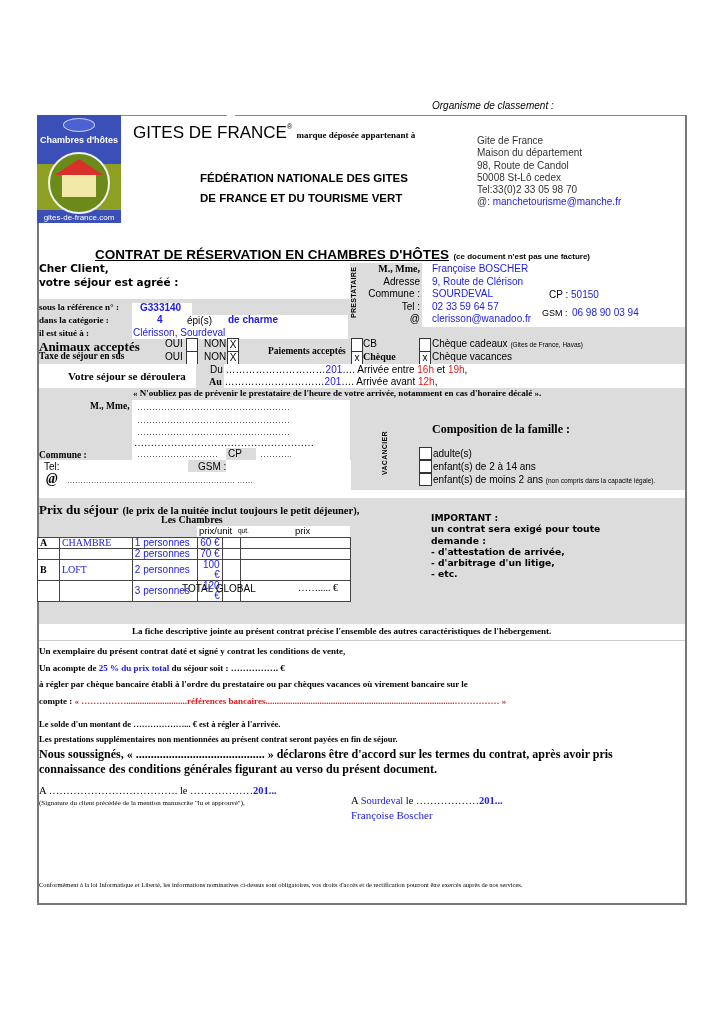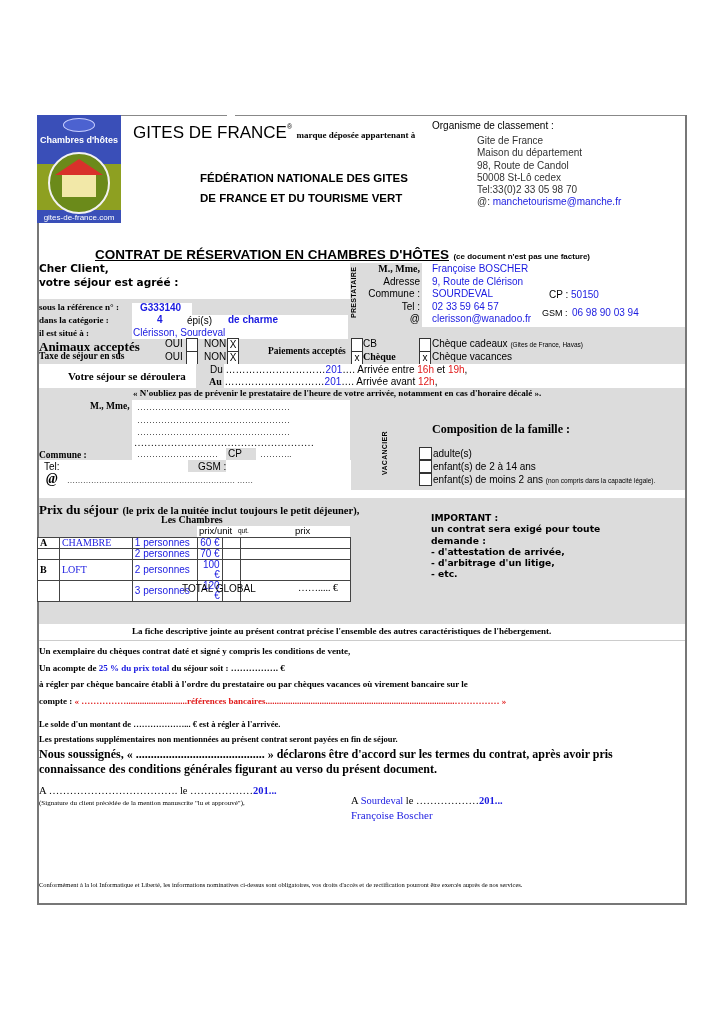--- a/index.html
+++ b/index.html
@@ -51,21 +51,21 @@
   <div class="abs url">gites-de-france.com</div>
 </div>
 
 <div class="abs nowrap" style="left:133px;top:123px;">
   <span style="font-size:17px;">GITES DE FRANCE</span><span style="font-size:7px;vertical-align:top;">®</span>
   <span class="serif bold" style="font-size:9px;">marque déposée appartenant à</span>
 </div>
 <div class="abs bold nowrap" style="left:200px;top:172px;font-size:11.5px;">FÉDÉRATION NATIONALE DES GITES</div>
 <div class="abs bold nowrap" style="left:200px;top:192px;font-size:11.5px;">DE FRANCE ET DU TOURISME VERT</div>
 
-<div class="abs nowrap" style="left:432px;top:120px;font-size:10px;">Organisme de classement :</div>
+<div class="abs nowrap" style="left:432px;top:100px;font-size:10px;font-style:italic;">Organisme de classement :</div>
 <div class="abs" style="left:477px;top:135px;font-size:10px;line-height:12.3px;color:#333;">
   <div>Gite de France</div>
   <div>Maison du département</div>
   <div>98, Route de Candol</div>
   <div>50008 St-Lô cedex</div>
   <div>Tel:33(0)2 33 05 98 70</div>
   <div class="nowrap"><span>@: </span><span class="blue">manchetourisme@manche.fr</span></div>
 </div>
 
 <div class="abs nowrap" style="left:95px;top:245px;">
@@ -243,21 +243,21 @@
   <div>demande :</div>
   <div>- d'attestation de arrivée,</div>
   <div>- d'arbitrage d'un litige,</div>
   <div>- etc.</div>
 </div>
 
 <div class="abs serif bold nowrap" style="left:132px;top:626px;font-size:9px;">La fiche descriptive jointe au présent contrat précise l'ensemble des autres caractéristiques de l'hébergement.</div>
 <div class="abs" style="left:39px;top:640px;width:646px;height:1px;background:#ccc;"></div>
 
 <div class="abs serif nowrap" style="left:39px;top:643px;font-size:9px;line-height:16.5px;font-weight:bold;">
-  <div>Un exemplaire du chèques contrat daté et signé y compris les conditions de vente,</div>
+  <div>Un exemplaire du présent contrat daté et signé y contrat les conditions de vente,</div>
   <div><span>Un acompte de </span><span class="blue">25 % du prix total</span><span> du séjour soit : ……………. €</span></div>
   <div>à régler par chèque bancaire établi à l'ordre du prestataire ou par chèques vacances où virement bancaire sur le</div>
   <div><span>compte : </span><span class="red">« ……………...........................références bancaires....................................................................................…………… »</span></div>
 </div>
 <div class="abs serif bold nowrap" style="left:39px;top:717px;font-size:8.5px;line-height:14.5px;">
   <div>Le solde d'un montant de ………………... € est à régler à l'arrivée.</div>
   <div>Les prestations supplémentaires non mentionnées au présent contrat seront payées en fin de séjour.</div>
 </div>
 <div class="abs serif bold nowrap" style="left:39px;top:747px;font-size:12px;line-height:15px;">
   <div>Nous soussignés, « ........................................... » déclarons être d'accord sur les termes du contrat, après avoir pris</div>

